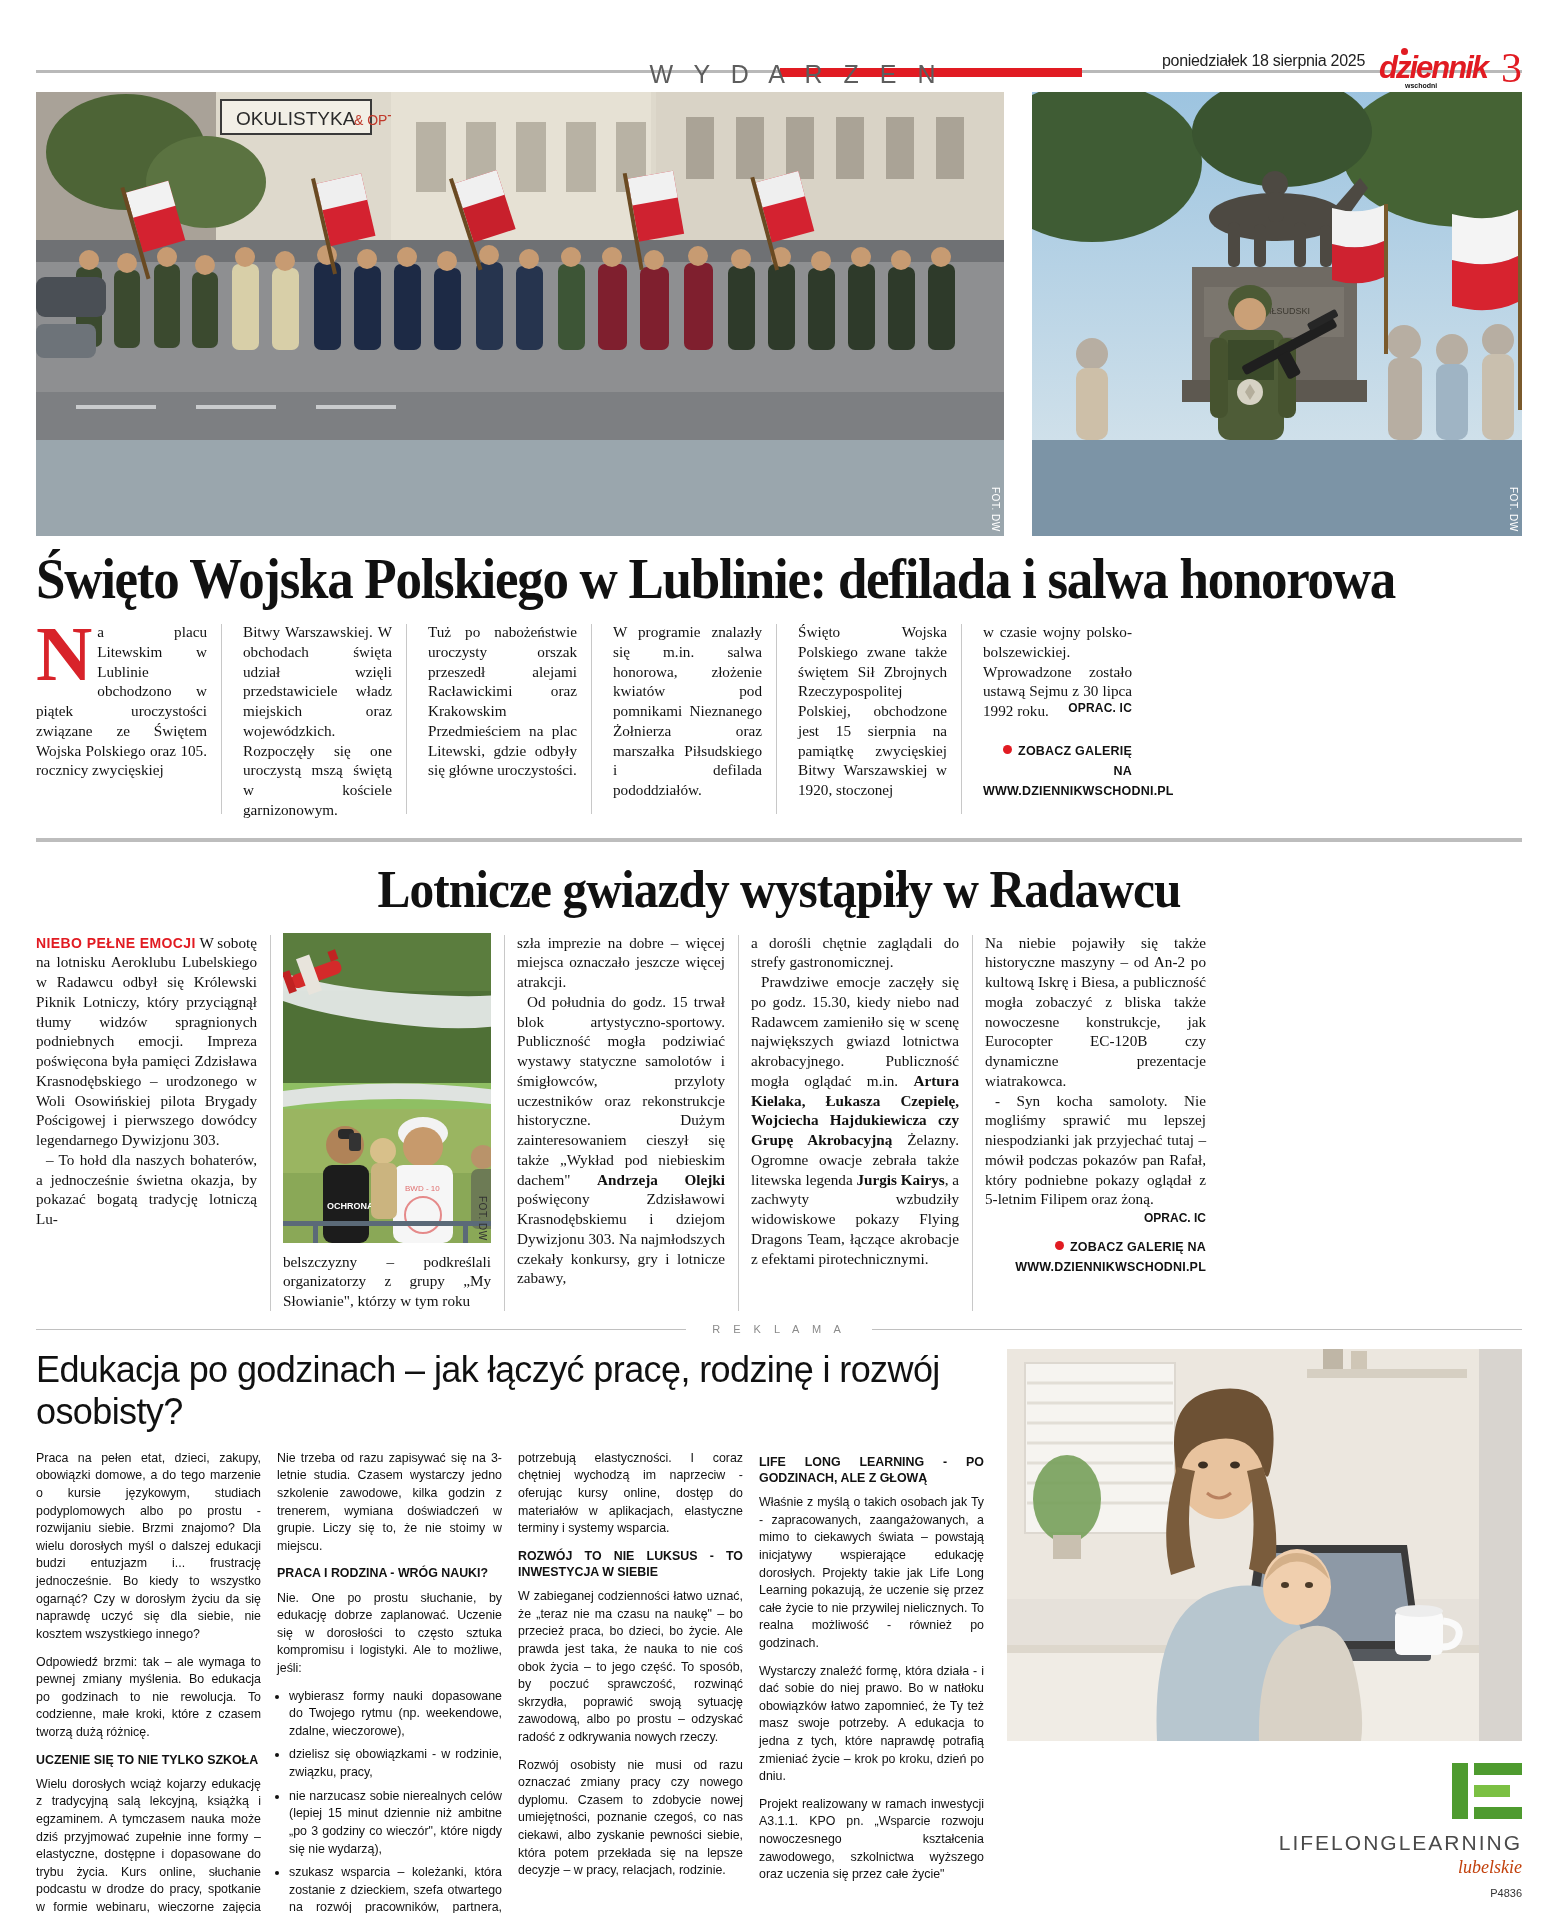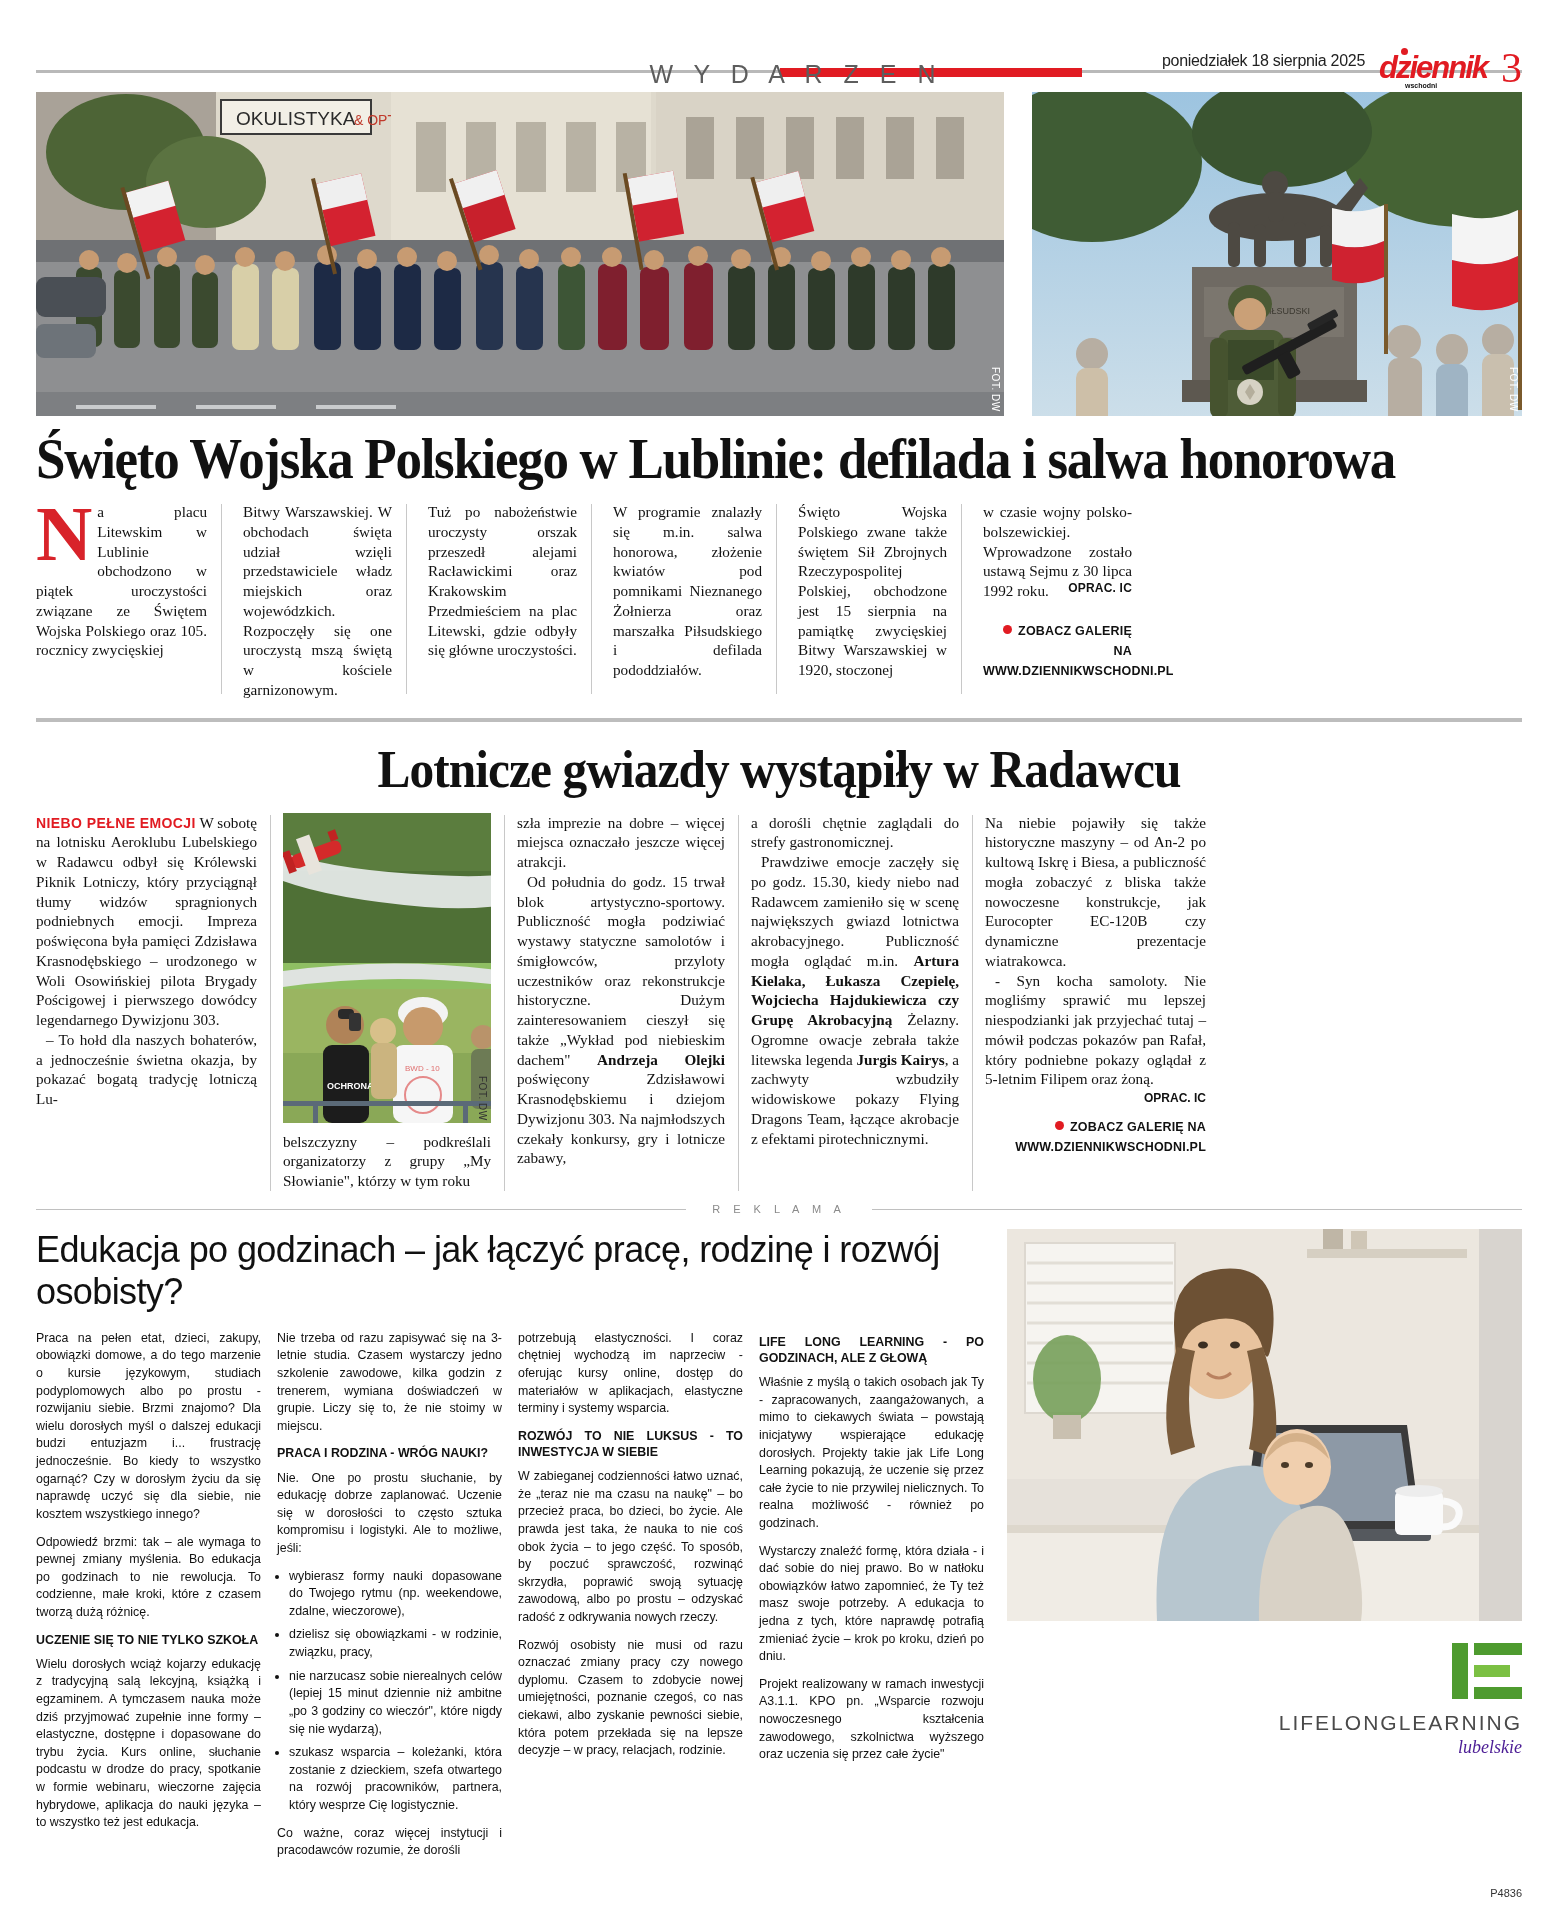--- a/index.html
+++ b/index.html
@@ -25,21 +25,21 @@
   .mast-date { font-family: "Liberation Sans", sans-serif; font-size: 16px; color: #222; letter-spacing: -0.3px; padding-bottom: 5px;}
   .mast-logo { position: relative; font-family: "Liberation Sans", sans-serif; font-weight: bold; font-style: italic;
                 font-size: 31px; color: #e11b22; letter-spacing: -2px; line-height: 1; }
   .mast-logo .dot { position:absolute; width: 7px; height: 7px; border-radius:50%; background:#e11b22; left: 22px; top: -4px;}
   .mast-logo .sub { position: absolute; left: 26px; bottom: -6px; font-size: 7px; letter-spacing: 0px;
                     color: #111; font-style: normal; font-weight: bold; }
   .mast-pageno { font-family: "Liberation Serif", serif; font-size: 42px; color: #e11b22; line-height: 0.8; padding-bottom: 2px; }
 
   
   .a1 { position: relative; margin-top: 14px; }
-  .photostrip { display: flex; gap: 28px; height: 324px; }
+  .photostrip { display: flex; gap: 28px; height: 444px; }
   .photo-main { flex: 0 0 968px; position: relative; overflow: hidden; background: #9aa6ad; }
   .photo-side { flex: 1 1 auto; position: relative; overflow: hidden; background: #7c94a6; }
   .photo-credit { position: absolute; right: 3px; bottom: 4px; writing-mode: vertical-rl;
                   font-family: "Liberation Sans", sans-serif; font-size: 10px; color: #fff; letter-spacing: 0.5px; }
 
   .a1-headline { font-size: 57px; line-height: 1.02; font-weight: bold; letter-spacing: -1.4px;
                  margin: 14px 0 14px 0; font-family: "Liberation Serif", serif;
                  transform: scaleX(0.93); transform-origin: left center; white-space: nowrap; }
 
   .a1-cols { display: flex; gap: 0; }
@@ -84,21 +84,21 @@
   .ad-col { width: 225px; font-size: 12.4px; line-height: 1.42; text-align: justify; }
   .ad-col p { margin-bottom: 10px; }
   .ad-col h4 { font-size: 12.4px; font-weight: bold; margin: 4px 0 8px 0; line-height: 1.3; }
   .ad-col ul { margin: 0 0 10px 12px; }
   .ad-col li { margin-bottom: 6px; }
   .ad-col .italic { }
   .ad-photo { width: 100%; height: 392px; background: #d8d4cf; position: relative; overflow: hidden; }
   .lll-logo { margin-top: 22px; text-align: right; }
   .lll-mark { display:inline-block; }
   .lll-name { font-family: "Liberation Sans", sans-serif; font-size: 21px; letter-spacing: 2px; color: #4a4a4a; margin-top: 8px;}
-  .lll-sub { font-family: "Liberation Serif", serif; font-style: italic; font-size: 18px; color: #4c1d95; margin-top: 2px;}
+  .lll-sub { font-family: "Liberation Serif", serif; font-style: italic; font-size: 18px; color: #c2410c; margin-top: 2px;}
   .pcode { position: absolute; right: 36px; bottom: 14px; font-family:"Liberation Sans", sans-serif; font-size: 11px; color:#333;}
 </style>
 </head>
 <body>
 
 <div class="page">
 
   <div class="masthead">
     <div class="mast-rule"></div>
     <div class="mast-rule-red"></div>

